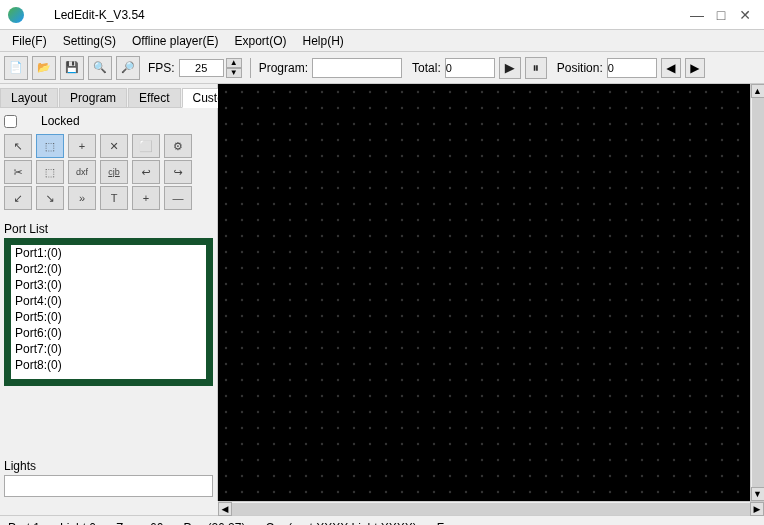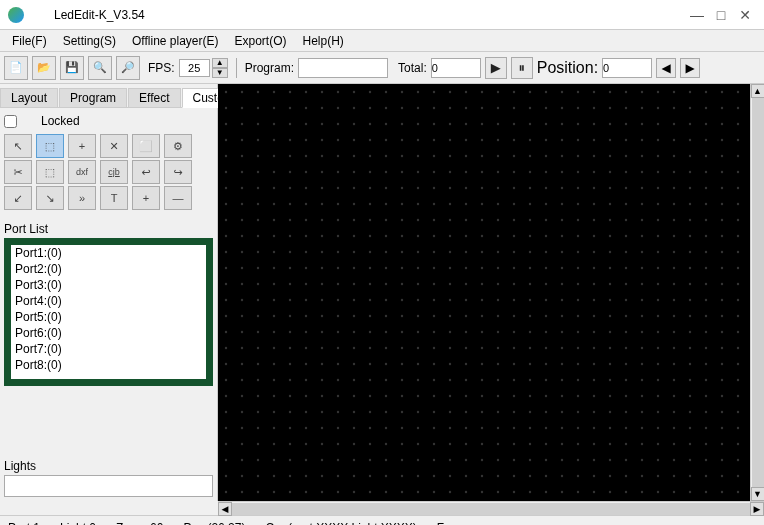--- a/index.html
+++ b/index.html
@@ -83,21 +83,21 @@
       display: flex; align-items: center; justify-content: center;
       font-size: 11px;
     }
     .fps-label { font-size: 12px; margin-left: 4px; }
     .fps-spinner {
       display: flex;
       flex-direction: column;
       margin-left: 2px;
     }
     .fps-input {
-      width: 31px; height: 18px;
+      width: 45px; height: 18px;
       border: 1px solid #aaa;
       text-align: center;
       font-size: 11px;
     }
     .spinner-btn {
       width: 16px; height: 10px;
       background: #e0e0e0;
       border: 1px solid #aaa;
       font-size: 8px;
       cursor: pointer;
@@ -112,21 +112,21 @@
     .total-input { width: 50px; height: 20px; border: 1px solid #aaa; font-size: 11px; }
     .play-btn {
       width: 22px; height: 22px;
       border: 1px solid #aaa;
       background: #e8e8e8;
       cursor: pointer;
       display: flex; align-items: center; justify-content: center;
       font-size: 13px;
       color: #222;
     }
-    .pos-label { font-size: 16px; }
+    .pos-label { font-size: 12px; margin-left: 6px; }
     .pos-input { width: 50px; height: 20px; border: 1px solid #aaa; font-size: 11px; }
     .nav-btn {
       width: 20px; height: 20px;
       border: 1px solid #aaa;
       background: #e8e8e8;
       cursor: pointer;
       display: flex; align-items: center; justify-content: center;
       font-size: 12px;
     }
 

